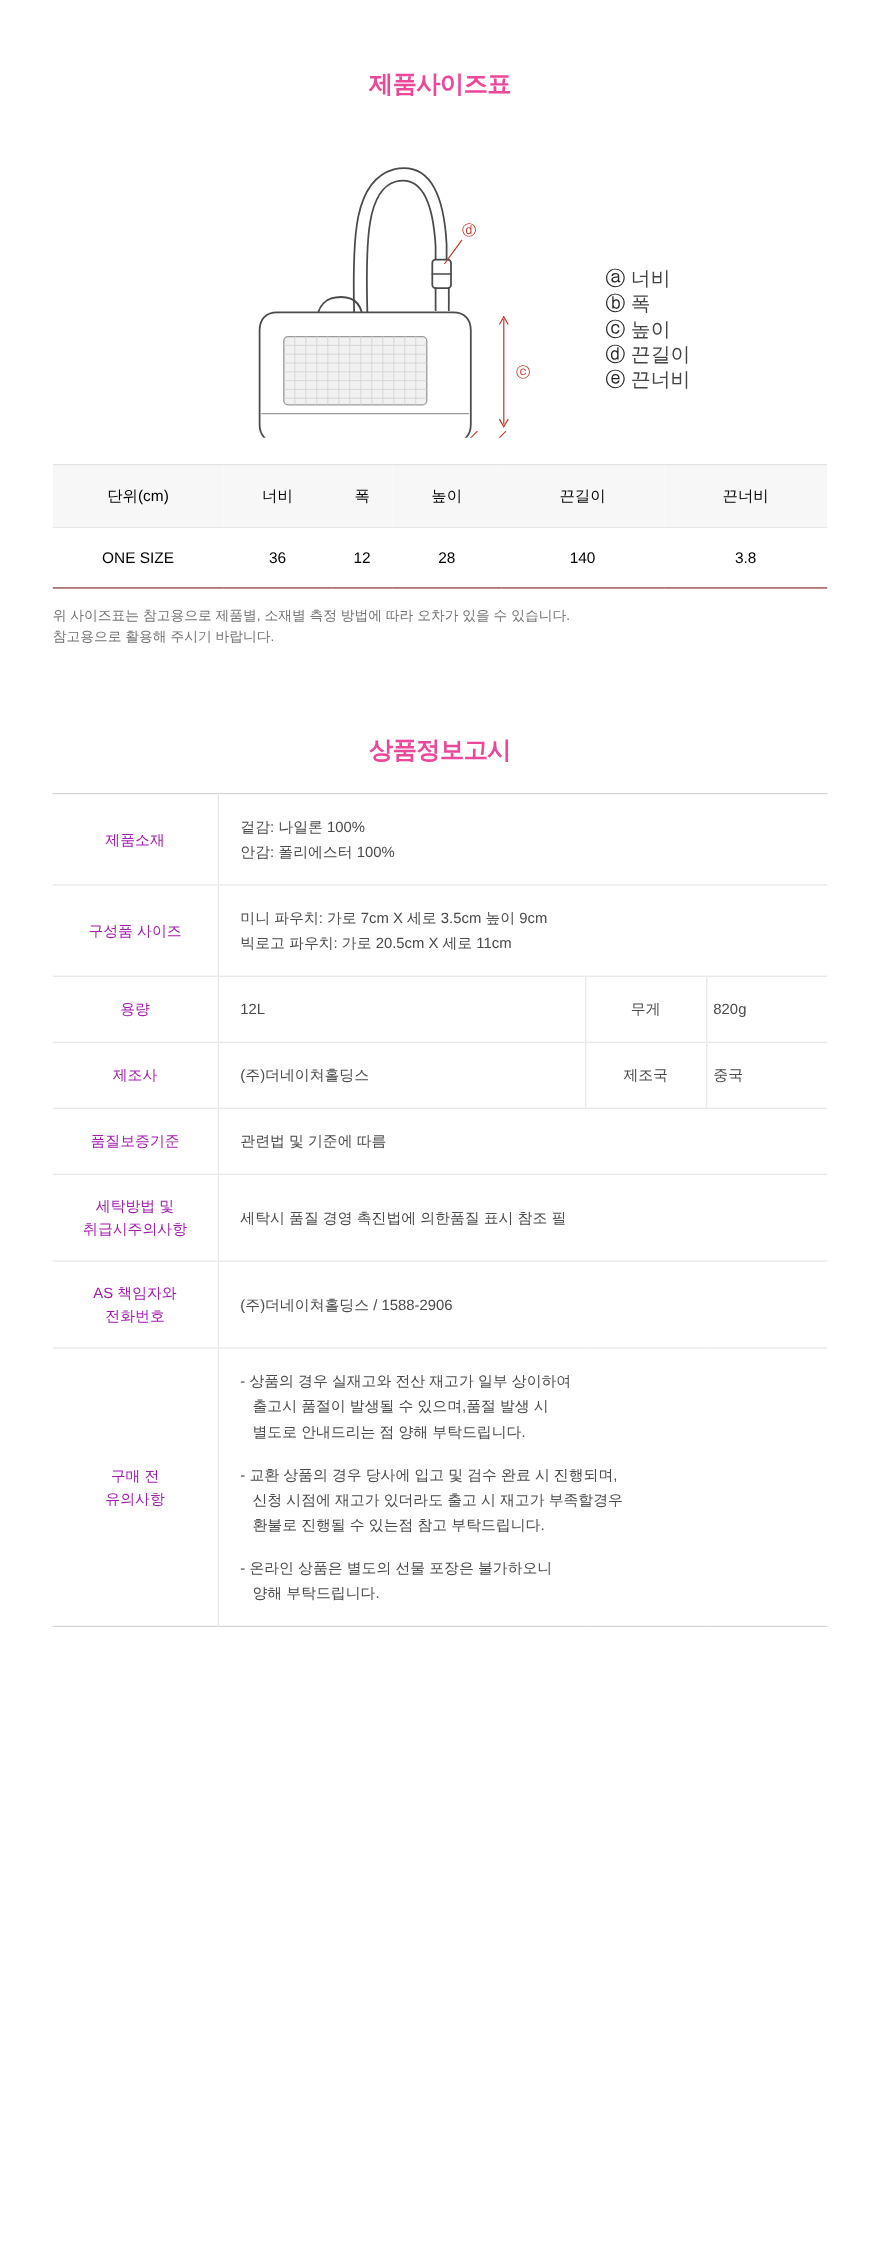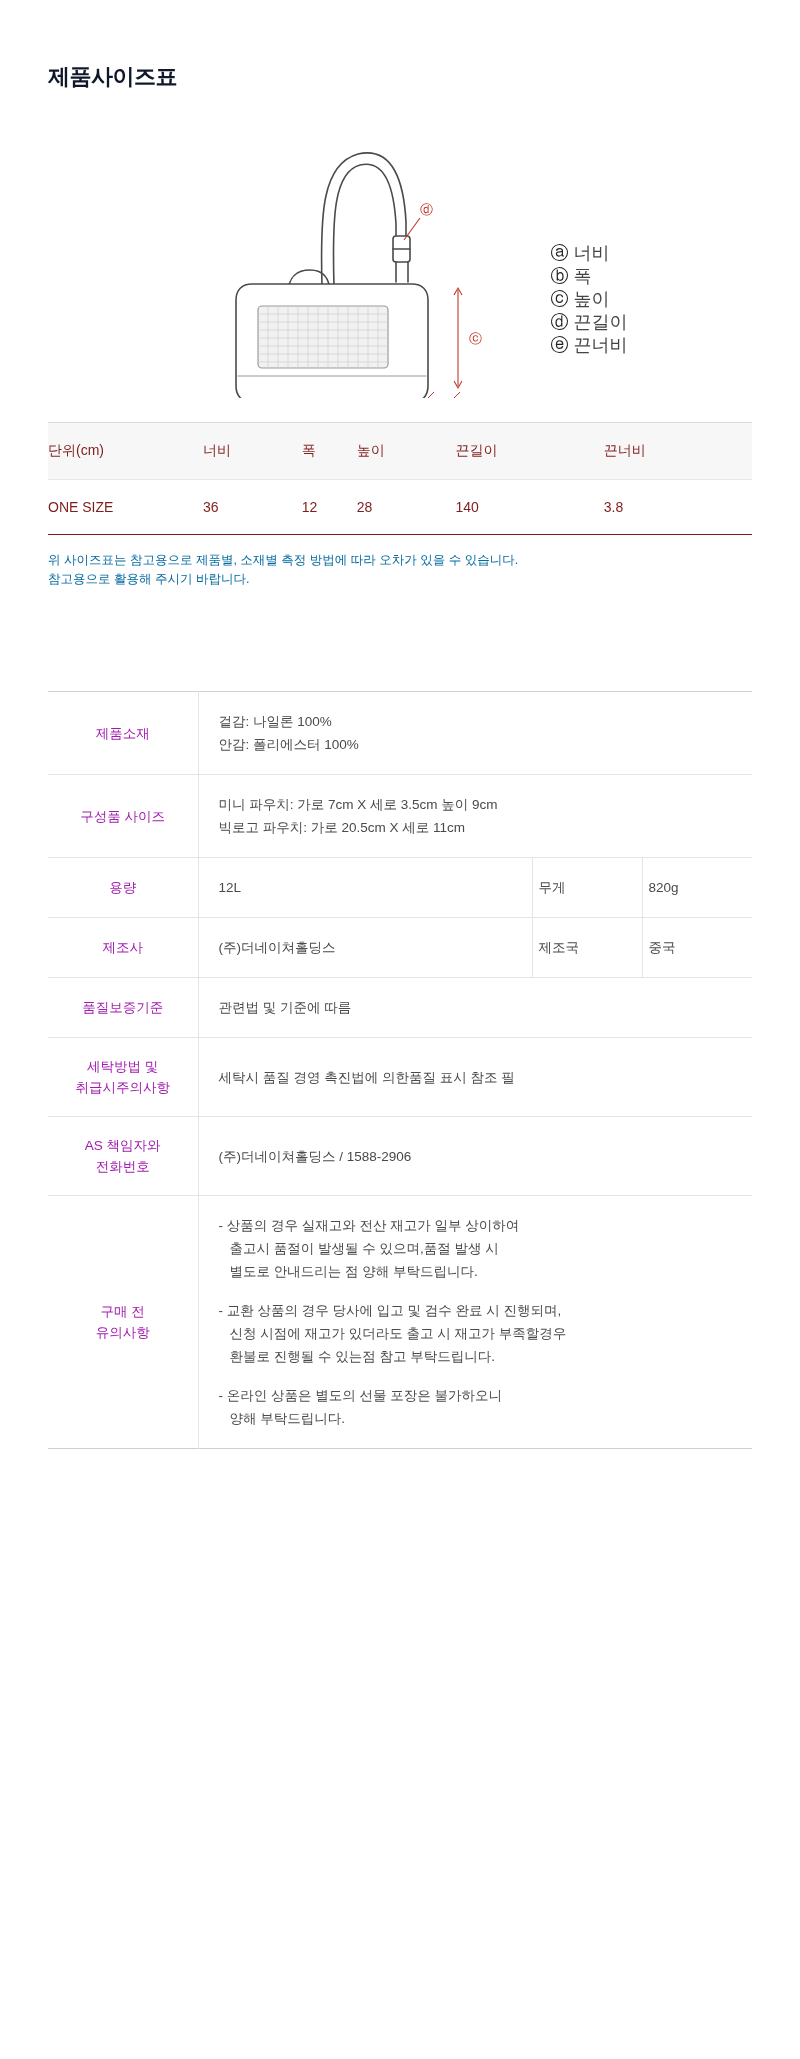--- a/index.html
+++ b/index.html
@@ -19,22 +19,23 @@
 
   .page {
     width: 800px;
     padding: 0 48px;
   }
 
   
   .section-title {
     font-size: 22px;
     font-weight: bold;
-    color: #0f172a;
+    color: #ec4899;
     letter-spacing: -0.5px;
+    text-align: center;
   }
   #size-section { padding-top: 62px; }
   #info-section { padding-top: 78px; }
 
   
   .illu-wrap {
     margin-top: 26px;
     display: flex;
     align-items: flex-start;
     justify-content: center;
@@ -56,40 +57,40 @@
   .legend .mk { color: #222; }
 
   
   .size-table {
     margin-top: 24px;
     width: 100%;
     border-collapse: collapse;
     font-size: 14px;
   }
   .size-table th, .size-table td {
-    text-align: left;
-    color: #7f1d1d;
+    text-align: center;
+    color: #000000;
     font-weight: normal;
     padding: 19px 0;
   }
   .size-table thead th {
     border-top: 1px solid #dcdcdc;
     border-bottom: 1px solid #e8e8e8;
     background: #f7f7f7;
   }
   .size-table tbody td {
     border-bottom: 1px solid #7f1d1d;
   }
   .size-table .col-unit { width: 22%; }
 
   .size-note {
     margin-top: 16px;
     font-size: 12.5px;
     line-height: 19px;
-    color: #0369a1;
+    color: #737373;
   }
 
   
   .info-table {
     margin-top: 24px;
     width: 100%;
     border-collapse: collapse;
     font-size: 13.5px;
     color: #4a4a4a;
   }
@@ -106,21 +107,21 @@
     line-height: 21px;
     color: #a21caf;
   }
   .info-table td {
     padding: 18px 20px;
     vertical-align: middle;
     line-height: 23px;
   }
   .info-table td.mid-label {
     width: 110px;
-    text-align: left;
+    text-align: center;
     border-left: 1px solid #e4e4e4;
     border-right: 1px solid #e4e4e4;
     padding: 18px 6px;
   }
   .info-table td.mid-value {
     width: 110px;
     padding: 18px 6px;
   }
   .notice p { margin: 0 0 16px 0; }
   .notice p:last-child { margin-bottom: 0; }
@@ -258,20 +259,21 @@
   </table>
 
   <div class="size-note">
     <div>위 사이즈표는 참고용으로 제품별, 소재별 측정 방법에 따라 오차가 있을 수 있습니다.</div>
     <div>참고용으로 활용해 주시기 바랍니다.</div>
   </div>
 </div>
 
 <div class="page" id="info-section">
 
+  <div class="section-title">상품정보고시</div>
 
   <table class="info-table">
     <tbody>
       <tr>
         <th>제품소재</th>
         <td colspan="3" class="nowrap-pre">겉감: 나일론 100%
 안감: 폴리에스터 100%</td>
       </tr>
       <tr>
         <th>구성품 사이즈</th>

